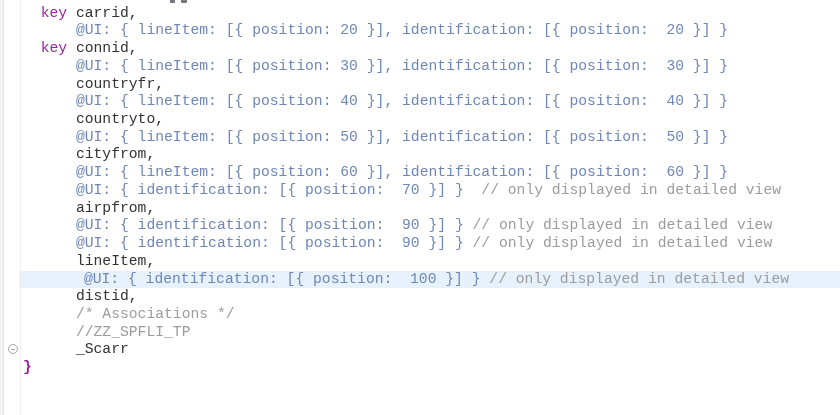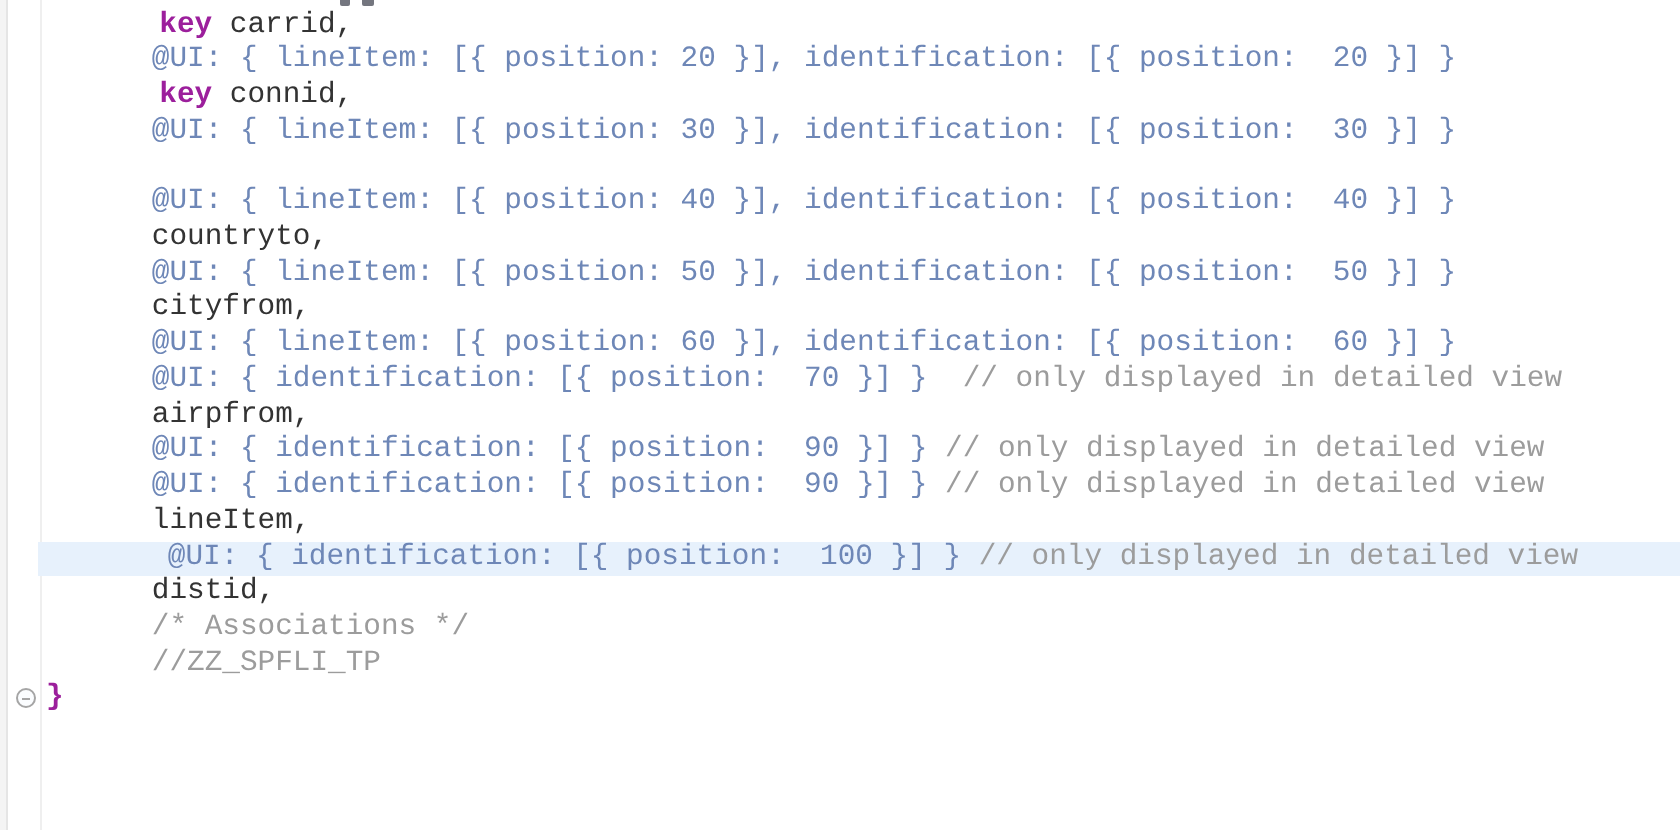--- a/index.html
+++ b/index.html
@@ -26,21 +26,21 @@
     background:var(--gutter_line); z-index:0;
   }
   .code {
     position:absolute; left:19px; top:-13px; width:821px; z-index:1;
   }
   .line {
     height:17.72px; line-height:17.72px; white-space:pre;
     padding-left:4px; width:100%;
   }
   .line.highlight { background:var(--highlight);padding-left:12px; }
-  .tok-kw  { color:var(--keyword); font-weight:bold;margin-left:39px; }
+  .tok-kw  { color:var(--keyword); font-weight:normal; }
   .tok-id  { color:var(--identifier); }
   .tok-ann { color:var(--annotation); }
   .tok-com { color:var(--comment); }
   .tok-br  { color:var(--brace); font-weight:bold; }
   .tok-ws  { color:var(--identifier); }
   .fold-icon {
     position:absolute; left:8px; top:344px; width:10px; height:10px;
     border:1px solid var(--fold_border); border-radius:50%;
     background:var(--fold_bg); z-index:4; cursor:pointer;
   }
@@ -67,34 +67,35 @@
     <span class="frag-mark m1"></span>
     <span class="frag-mark m2"></span>
   </div>
 
   <div class="code" id="code">
       <div class="line"></div>
       <div class="line"><span class="tok-ws">  </span><span class="tok-kw">key</span><span class="tok-id"> carrid,</span></div>
       <div class="line"><span class="tok-ws">      </span><span class="tok-ann">@UI: { lineItem: [{ position: 20 }], identification: [{ position:  20 }] }</span></div>
       <div class="line"><span class="tok-ws">  </span><span class="tok-kw">key</span><span class="tok-id"> connid,</span></div>
       <div class="line"><span class="tok-ws">      </span><span class="tok-ann">@UI: { lineItem: [{ position: 30 }], identification: [{ position:  30 }] }</span></div>
-      <div class="line"><span class="tok-ws">      </span></div>
+      <div class="line"><span class="tok-ws">      </span><span class="tok-id">countryfr,</span></div>
       <div class="line"><span class="tok-ws">      </span><span class="tok-ann">@UI: { lineItem: [{ position: 40 }], identification: [{ position:  40 }] }</span></div>
       <div class="line"><span class="tok-ws">      </span><span class="tok-id">countryto,</span></div>
       <div class="line"><span class="tok-ws">      </span><span class="tok-ann">@UI: { lineItem: [{ position: 50 }], identification: [{ position:  50 }] }</span></div>
       <div class="line"><span class="tok-ws">      </span><span class="tok-id">cityfrom,</span></div>
       <div class="line"><span class="tok-ws">      </span><span class="tok-ann">@UI: { lineItem: [{ position: 60 }], identification: [{ position:  60 }] }</span></div>
       <div class="line"><span class="tok-ws">      </span><span class="tok-ann">@UI: { identification: [{ position:  70 }] }</span><span class="tok-com">  // only displayed in detailed view</span></div>
       <div class="line"><span class="tok-ws">      </span><span class="tok-id">airpfrom,</span></div>
       <div class="line"><span class="tok-ws">      </span><span class="tok-ann">@UI: { identification: [{ position:  90 }] }</span><span class="tok-com"> // only displayed in detailed view</span></div>
       <div class="line"><span class="tok-ws">      </span><span class="tok-ann">@UI: { identification: [{ position:  90 }] }</span><span class="tok-com"> // only displayed in detailed view</span></div>
       <div class="line"><span class="tok-ws">      </span><span class="tok-id">lineItem,</span></div>
       <div class="line highlight"><span class="tok-ws">      </span><span class="tok-ann">@UI: { identification: [{ position:  100 }] }</span><span class="tok-com"> // only displayed in detailed view</span></div>
       <div class="line"><span class="tok-ws">      </span><span class="tok-id">distid,</span></div>
       <div class="line"><span class="tok-ws">      </span><span class="tok-com">/* Associations */</span></div>
       <div class="line"><span class="tok-ws">      </span><span class="tok-com">//ZZ_SPFLI_TP</span></div>
+      <div class="line"><span class="tok-ws">      </span><span class="tok-id">_Scarr</span></div>
       <div class="line"><span class="tok-br">}</span></div>
     </div>
 
   <div class="fold-icon">
     <span class="fold-minus"></span>
   </div>
 </div>
 
 </body></html>

